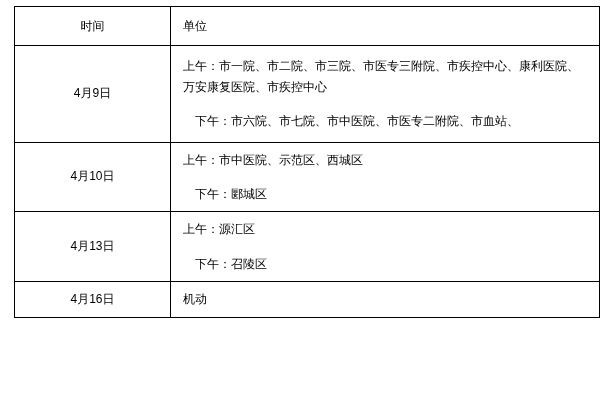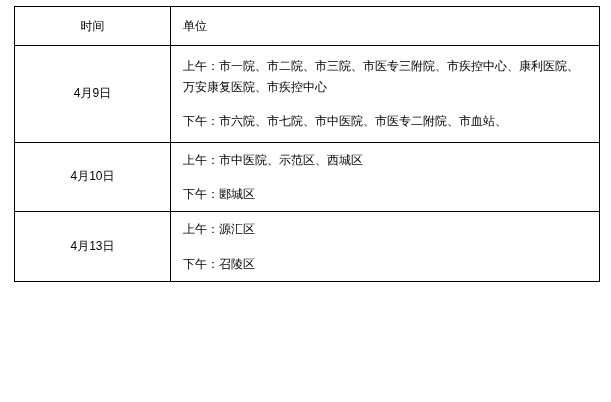--- a/index.html
+++ b/index.html
@@ -54,20 +54,21 @@
     white-space: nowrap;
   }
   .line.wrap {
     white-space: normal;
   }
   .block {
     margin: 0;
   }
   .block + .block {
     margin-top: 14px;
+    margin-left: 12px;
   }
   .head .cell-pad,
   .head .cell-center {
     padding-top: 9px;
     padding-bottom: 9px;
   }
   .row-tall .cell-pad {
     padding-top: 10px;
     padding-bottom: 10px;
   }
@@ -131,15 +132,27 @@
             </div>
             <div class="block">
               <div class="line">下午：召陵区</div>
             </div>
           </div>
         </td>
       </tr>
 
 
 
+      <tr>
+        <td class="col-time">
+          <div class="cell-center">4月16日</div>
+        </td>
+        <td class="col-unit">
+          <div class="cell-pad">
+            <div class="block">
+              <div class="line">机动</div>
+            </div>
+          </div>
+        </td>
+      </tr>
     </tbody>
   </table>
 </div>
 
 </body></html>

